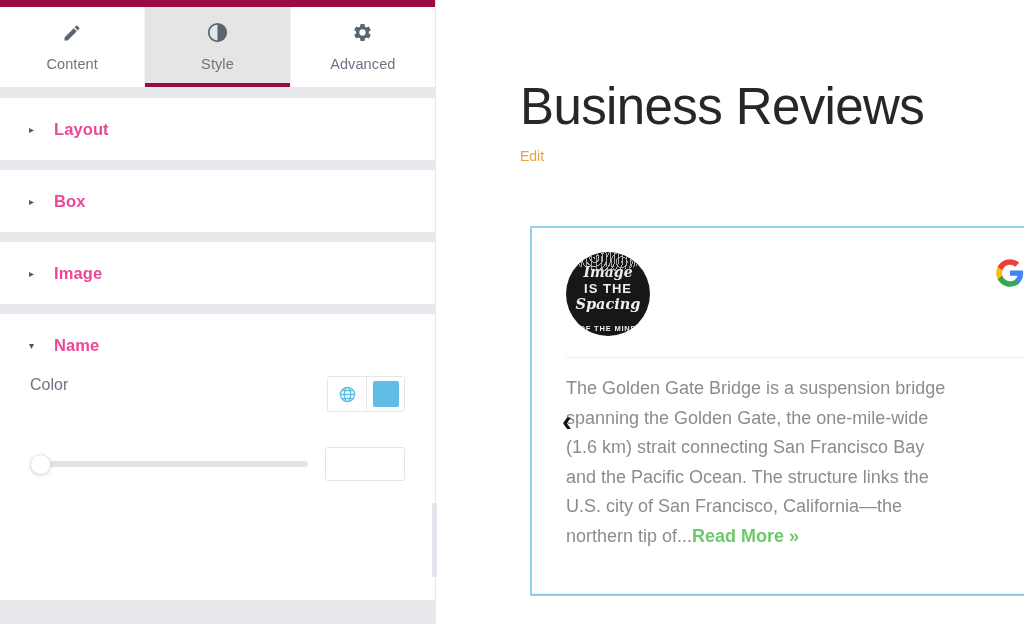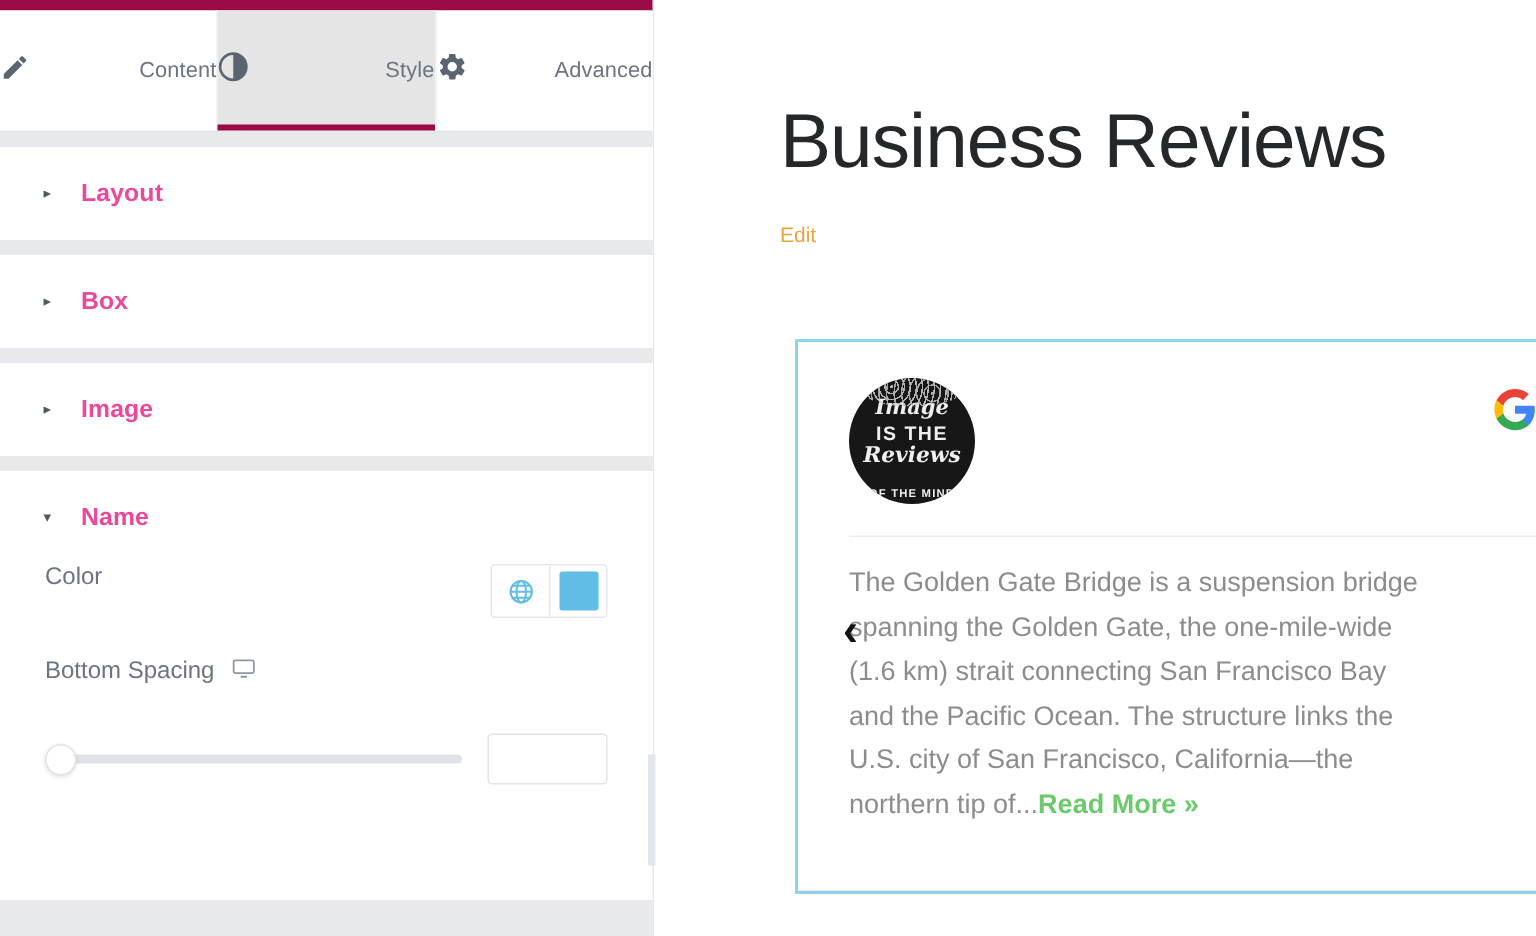--- a/index.html
+++ b/index.html
@@ -22,22 +22,22 @@
     height: 7px; width: 100%;
     background: #9b0a46;
   }
   #tabs {
     display: flex; height: 81px;
     background: #ffffff;
     border-bottom: 1px solid #e6e9ec;
   }
   .tab {
     flex: 1 1 0; position: relative;
-    display: flex; flex-direction: row;
-    align-items: center; justify-content: space-between;
+    display: flex; flex-direction: column;
+    align-items: center; justify-content: center;
     gap: 9px; cursor: pointer;
     border-right: 1px solid #f1f2f4;
   }
   .tab:last-child { border-right: none; }
   .tab.active { background: #e5e5e5; }
   .tab.active::after {
     content: ""; position: absolute;
     left: 0; right: 0; bottom: 0; height: 4px;
     background: #9b0a46;
   }
@@ -122,21 +122,21 @@
     display: flex; align-items: center; justify-content: center;
     cursor: pointer; color: #8b949f; font-size: 15px;
   }
 
   
   #preview {
     position: absolute; left: 437px; top: 0;
     width: 587px; height: 624px; background: #ffffff;
   }
   #page-title {
-    position: absolute; left: 83px; top: 64px;
+    position: absolute; left: 83px; top: 77px;
     font-size: 51px; color: #25282b; font-weight: normal;
     letter-spacing: -0.6px; white-space: nowrap;
   }
   #edit-link {
     position: absolute; left: 83px; top: 148px;
     font-size: 14px; color: #e8a33d; cursor: pointer;
   }
 
   #widget-select {
     position: absolute; left: 93px; top: 226px;
@@ -276,31 +276,20 @@
               </svg>
             </span>
             <span class="btn-cell">
               <span class="swatch" id="color-swatch" style="background: rgb(97, 189, 230);"></span>
             </span>
           </span>
         </span>
       </div>
 
 
-      <div class="ctrl-row" style="height:42px">
-        <span class="ctrl-label">
-          <span>Bottom Spacing</span>
-          <span>
-            <svg width="17" height="17" viewBox="0 0 24 24" fill="none" stroke="#8c97a3" stroke-width="1.7">
-              <rect x="2.5" y="4.5" width="19" height="12" rx="1.5"></rect>
-              <path d="M9 20h6"></path>
-            </svg>
-          </span>
-        </span>
-      </div>
 
       <div class="slider-row">
         <span class="slider-wrap">
           <span class="slider-track"></span>
           <span class="slider-thumb"></span>
         </span>
         <input class="num-input" type="text" value="" style="">
       </div>
 
     </div>
@@ -317,21 +306,21 @@
     <div id="page-title">Business Reviews</div>
     <div id="edit-link" style="color: rgb(232, 163, 61);">Edit</div>
 
     <div id="widget-select" style="border-color: rgb(143, 214, 243);">
       <div id="review-card">
 
         <div class="review-head">
           <div id="avatar">
             <span class="av-l1">Image</span>
             <span class="av-l2">IS THE</span>
-            <span class="av-l3">Reviews</span>
+            <span class="av-l3">Spacing</span>
             <span class="av-l4">OF THE MIND</span>
           </div>
 
 
           <div id="source-logo">
             <svg width="30" height="30" viewBox="0 0 48 48">
               <path fill="#4285F4" d="M45.12 24.5c0-1.56-.14-3.06-.4-4.5H24v8.51h11.84c-.51 2.75-2.06 5.08-4.39 6.64v5.52h7.11c4.16-3.83 6.56-9.47 6.56-16.17z"></path>
               <path fill="#34A853" d="M24 46c5.94 0 10.92-1.97 14.56-5.33l-7.11-5.52c-1.97 1.32-4.49 2.1-7.45 2.1-5.73 0-10.58-3.87-12.31-9.07H4.34v5.7C7.96 41.07 15.4 46 24 46z"></path>
               <path fill="#FBBC05" d="M11.69 28.18C11.25 26.86 11 25.45 11 24s.25-2.86.69-4.18v-5.7H4.34A21.99 21.99 0 002 24c0 3.55.85 6.91 2.34 9.88l7.35-5.7z"></path>
               <path fill="#EA4335" d="M24 10.75c3.23 0 6.13 1.11 8.41 3.29l6.31-6.31C34.91 4.18 29.93 2 24 2 15.4 2 7.96 6.93 4.34 14.12l7.35 5.7c1.73-5.2 6.58-9.07 12.31-9.07z"></path>

